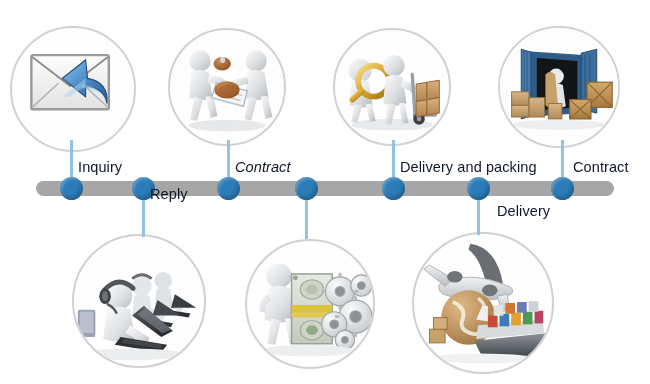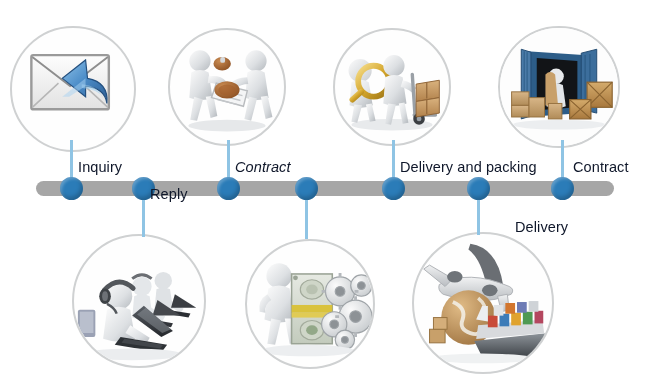--- a/index.html
+++ b/index.html
@@ -375,16 +375,16 @@
   <div class="dot" style="left:217px;"></div>
   <div class="dot" style="left:295px;"></div>
   <div class="dot" style="left:382px;"></div>
   <div class="dot" style="left:467px;"></div>
   <div class="dot" style="left:551px;"></div>
 
   <span class="lbl" style="left:78px; top:159px;">Inquiry</span>
   <span class="lbl" style="left:150px;top:186px;">Reply</span>
   <span class="lbl" style="left:235px;top:159px;font-style:italic;">Contract</span>
   <span class="lbl" style="left:400px;top:159px;">Delivery and packing</span>
-  <span class="lbl" style="left:515px;top:203px;margin-top:16px;">Delivery</span>
+  <span class="lbl" style="left:497px;top:203px;">Delivery</span>
   <span class="lbl" style="left:573px;top:159px;">Contract</span>
 
 </div>
 
 </body></html>

